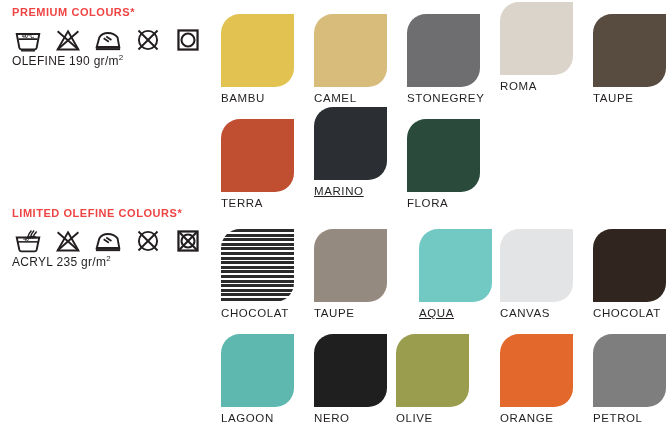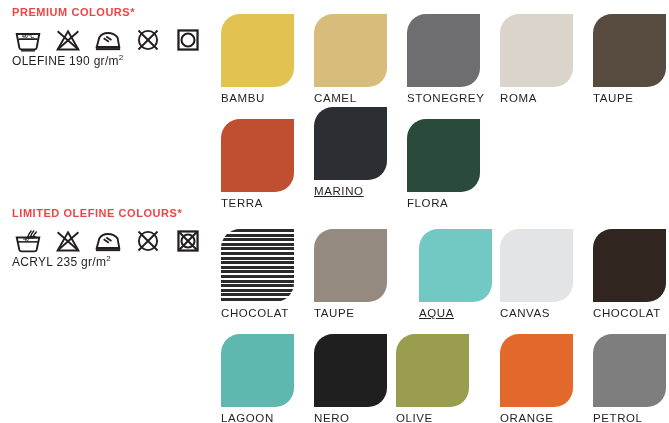--- a/index.html
+++ b/index.html
@@ -193,21 +193,21 @@
       <div class="chip-label">BAMBU</div>
     </div>
     <div class="swatch-cell" style="left: 314px; top: 14px;">
       <div class="chip" style="background: rgb(216, 188, 124);"></div>
       <div class="chip-label">CAMEL</div>
     </div>
     <div class="swatch-cell" style="left: 407px; top: 14px;">
       <div class="chip" style="background: rgb(110, 110, 113);"></div>
       <div class="chip-label">STONEGREY</div>
     </div>
-    <div class="swatch-cell" style="left: 500px; top: 14px;">
+    <div class="swatch-cell" style="left: 500px; top: 2px;">
       <div class="chip" style="background: rgb(218, 212, 202);"></div>
       <div class="chip-label">ROMA</div>
     </div>
     <div class="swatch-cell" style="left: 593px; top: 14px;">
       <div class="chip" style="background: rgb(88, 75, 64);"></div>
       <div class="chip-label">TAUPE</div>
     </div>
     <div class="swatch-cell" style="left: 221px; top: 119px;">
       <div class="chip" style="background: rgb(192, 79, 50);"></div>
       <div class="chip-label">TERRA</div>

